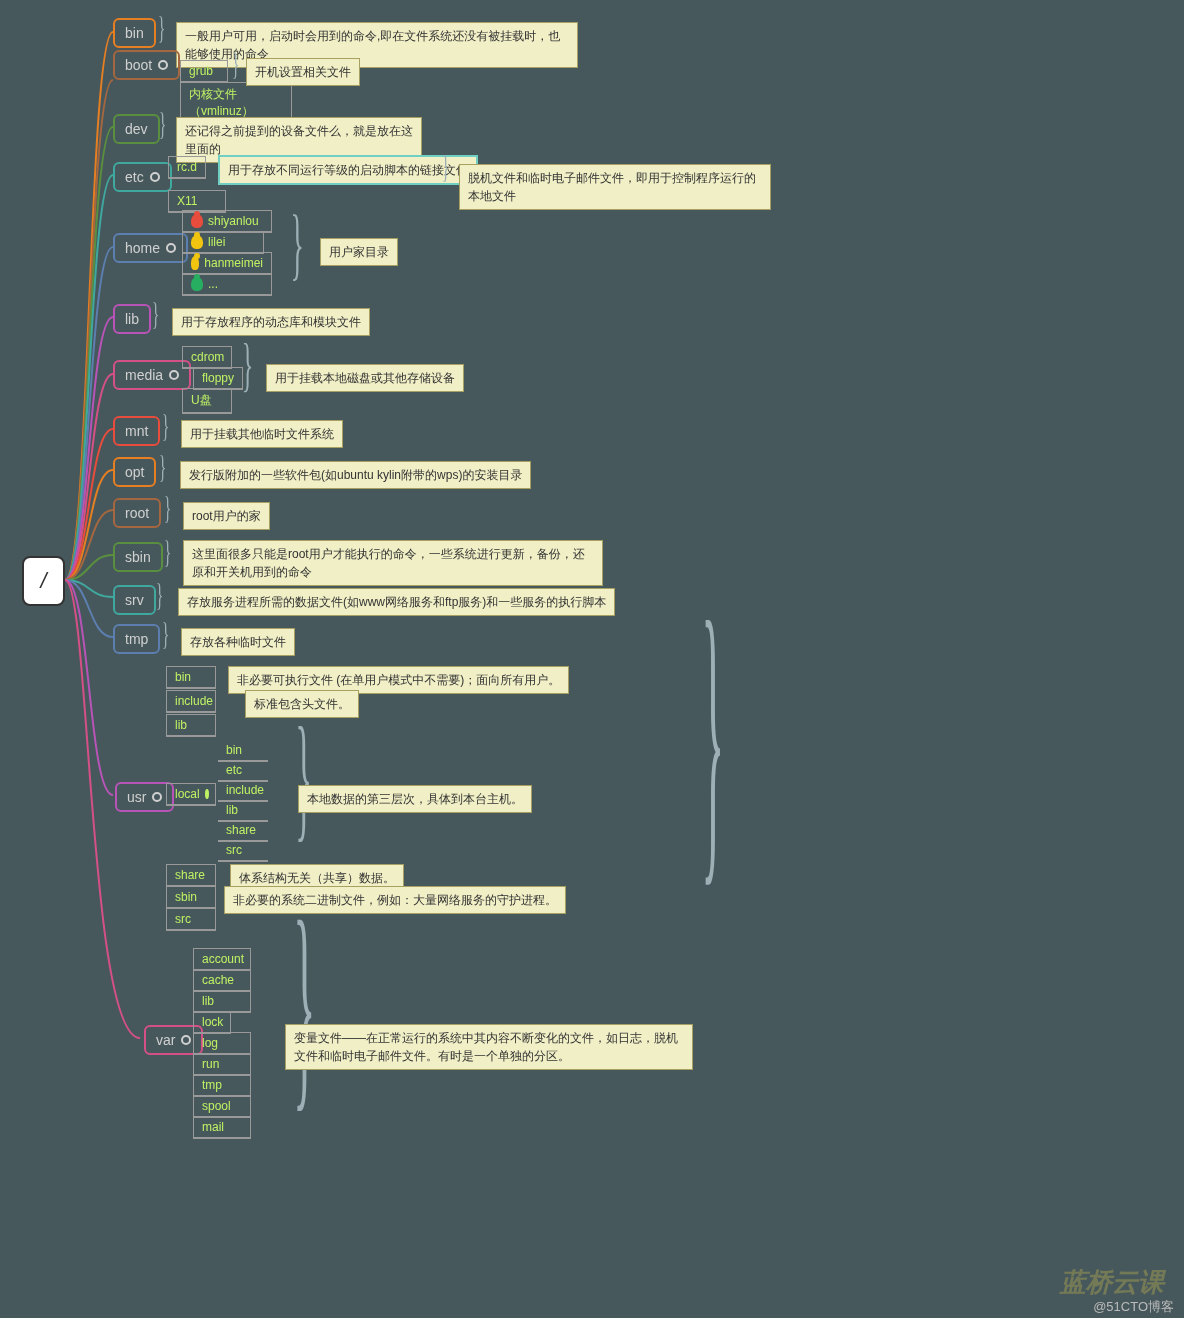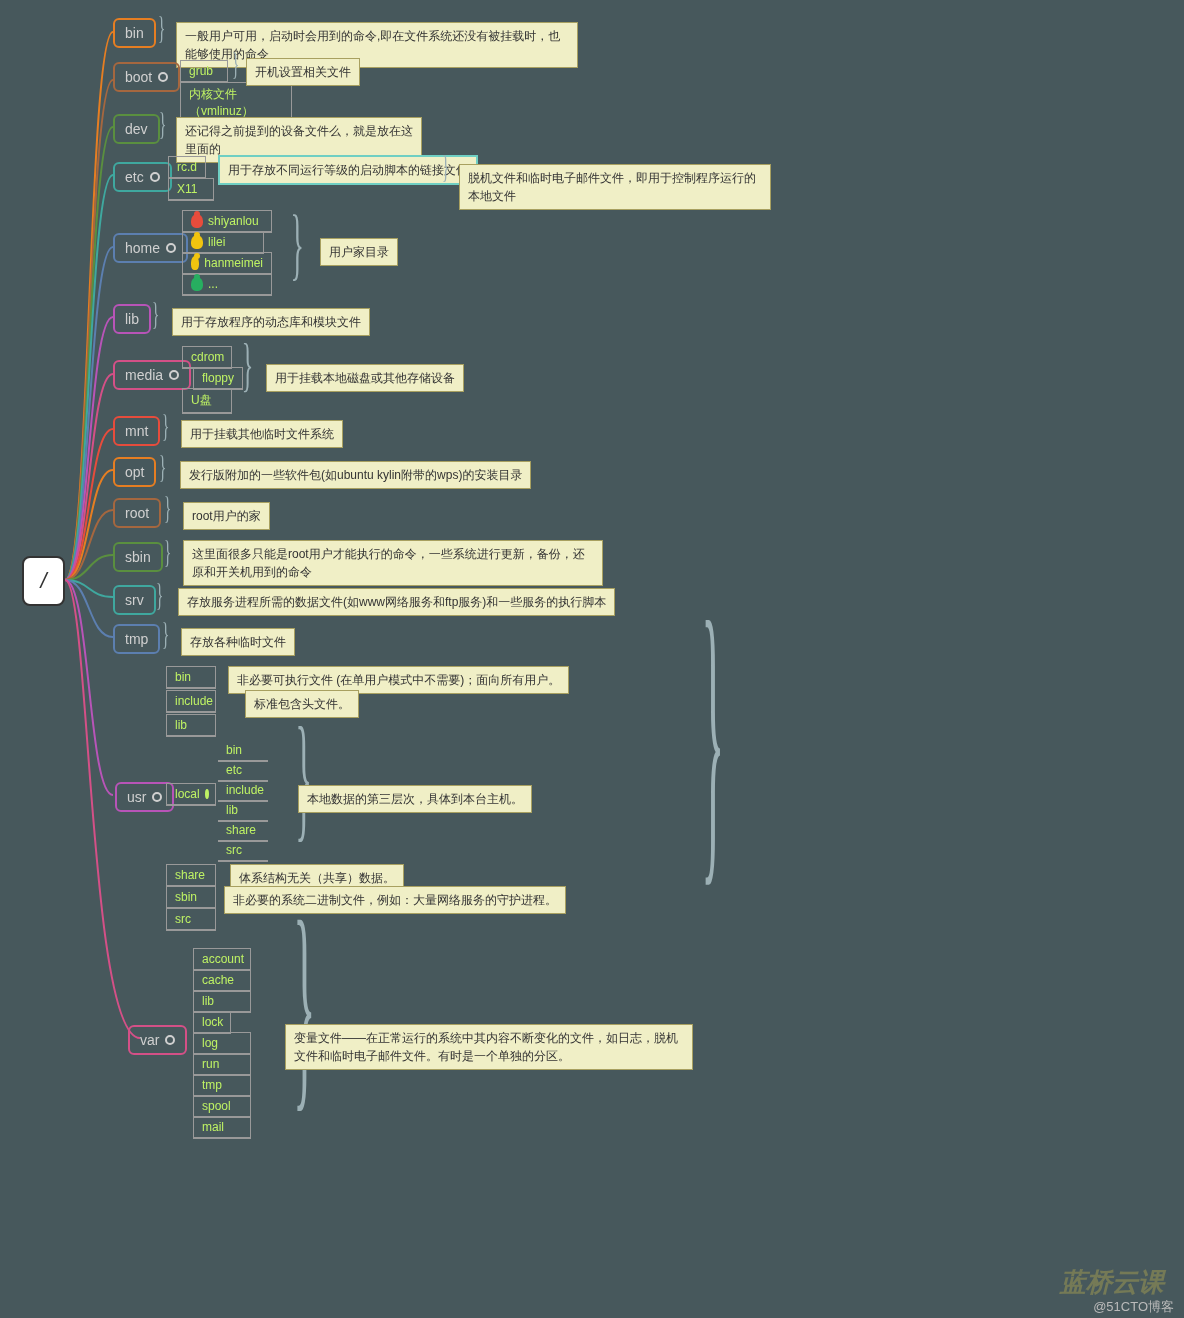--- a/index.html
+++ b/index.html
@@ -53,41 +53,41 @@
 <div class="root-node">
       <span>/</span>
     </div>
 
 <div class="dir-node" style="left:113px;top:18px;border-color:#e67e22">
       <span>bin</span>
     </div>
 <div class="brace brace-s" style="left:154px;top:10px">}</div>
 <div class="desc-box" style="left:176px;top:22px;width:402px">一般用户可用，启动时会用到的命令,即在文件系统还没有被挂载时，也能够使用的命令</div>
 
-<div class="dir-node" style="left:113px;top:62px;border-color:#a5673f">
+<div class="dir-node" style="left:113px;top:50px;border-color:#a5673f">
       <span>boot</span>
       <span class="toggle"></span>
     </div>
 <div class="sub-node" style="left:180px;top:60px;width:48px">grub</div>
 <div class="sub-node" style="left:180px;top:82px;width:112px">内核文件（vmlinuz）</div>
 <div class="brace brace-s" style="left:228px;top:46px">}</div>
 <div class="desc-box" style="left:246px;top:58px">开机设置相关文件</div>
 
 <div class="dir-node" style="left:113px;top:114px;border-color:#5a8f3f">
       <span>dev</span>
     </div>
 <div class="brace brace-s" style="left:155px;top:106px">}</div>
 <div class="desc-box" style="left:176px;top:117px;width:246px">还记得之前提到的设备文件么，就是放在这里面的</div>
 
 <div class="dir-node" style="left:113px;top:162px;border-color:#3fa89f">
       <span>etc</span>
       <span class="toggle"></span>
     </div>
 <div class="sub-node" style="left:168px;top:156px;width:38px">rc.d</div>
-<div class="sub-node" style="left:168px;top:178px;width:46px">X11</div>
+<div class="sub-node" style="left:168px;top:190px;width:58px">X11</div>
 <div class="desc-box desc-green" style="left:218px;top:155px">用于存放不同运行等级的启动脚本的链接文件</div>
 <div class="brace brace-s" style="left:438px;top:149px">}</div>
 <div class="desc-box" style="left:459px;top:164px;width:312px">脱机文件和临时电子邮件文件，即用于控制程序运行的本地文件</div>
 
 <div class="dir-node" style="left:113px;top:233px;border-color:#5c7fb0">
       <span>home</span>
       <span class="toggle"></span>
     </div>
 <div class="sub-node" style="left:182px;top:210px;width:90px">
       <span class="user-icon ui-red"></span>
@@ -184,21 +184,21 @@
 <div class="desc-box" style="left:298px;top:785px">本地数据的第三层次，具体到本台主机。</div>
 
 <div class="sub-node" style="left:166px;top:864px;width:50px">share</div>
 <div class="desc-box" style="left:230px;top:864px">体系结构无关（共享）数据。</div>
 <div class="sub-node" style="left:166px;top:886px;width:50px">sbin</div>
 <div class="desc-box" style="left:224px;top:886px">非必要的系统二进制文件，例如：大量网络服务的守护进程。</div>
 <div class="sub-node" style="left:166px;top:908px;width:50px">src</div>
 
 <div class="brace brace-huge" style="left:636px;top:550px">}</div>
 
-<div class="dir-node" style="left:128px;top:1025px;border-color:#d45087">
+<div class="dir-node" style="left:144px;top:1025px;border-color:#d45087">
       <span>var</span>
       <span class="toggle"></span>
     </div>
 <div class="sub-node" style="left:193px;top:948px;width:58px">account</div>
 <div class="sub-node" style="left:193px;top:969px;width:58px">cache</div>
 <div class="sub-node" style="left:193px;top:990px;width:58px">lib</div>
 <div class="sub-node" style="left:193px;top:1011px;width:38px">lock</div>
 <div class="sub-node" style="left:193px;top:1032px;width:58px">log</div>
 <div class="sub-node" style="left:193px;top:1053px;width:58px">run</div>
 <div class="sub-node" style="left:193px;top:1074px;width:58px">tmp</div>

